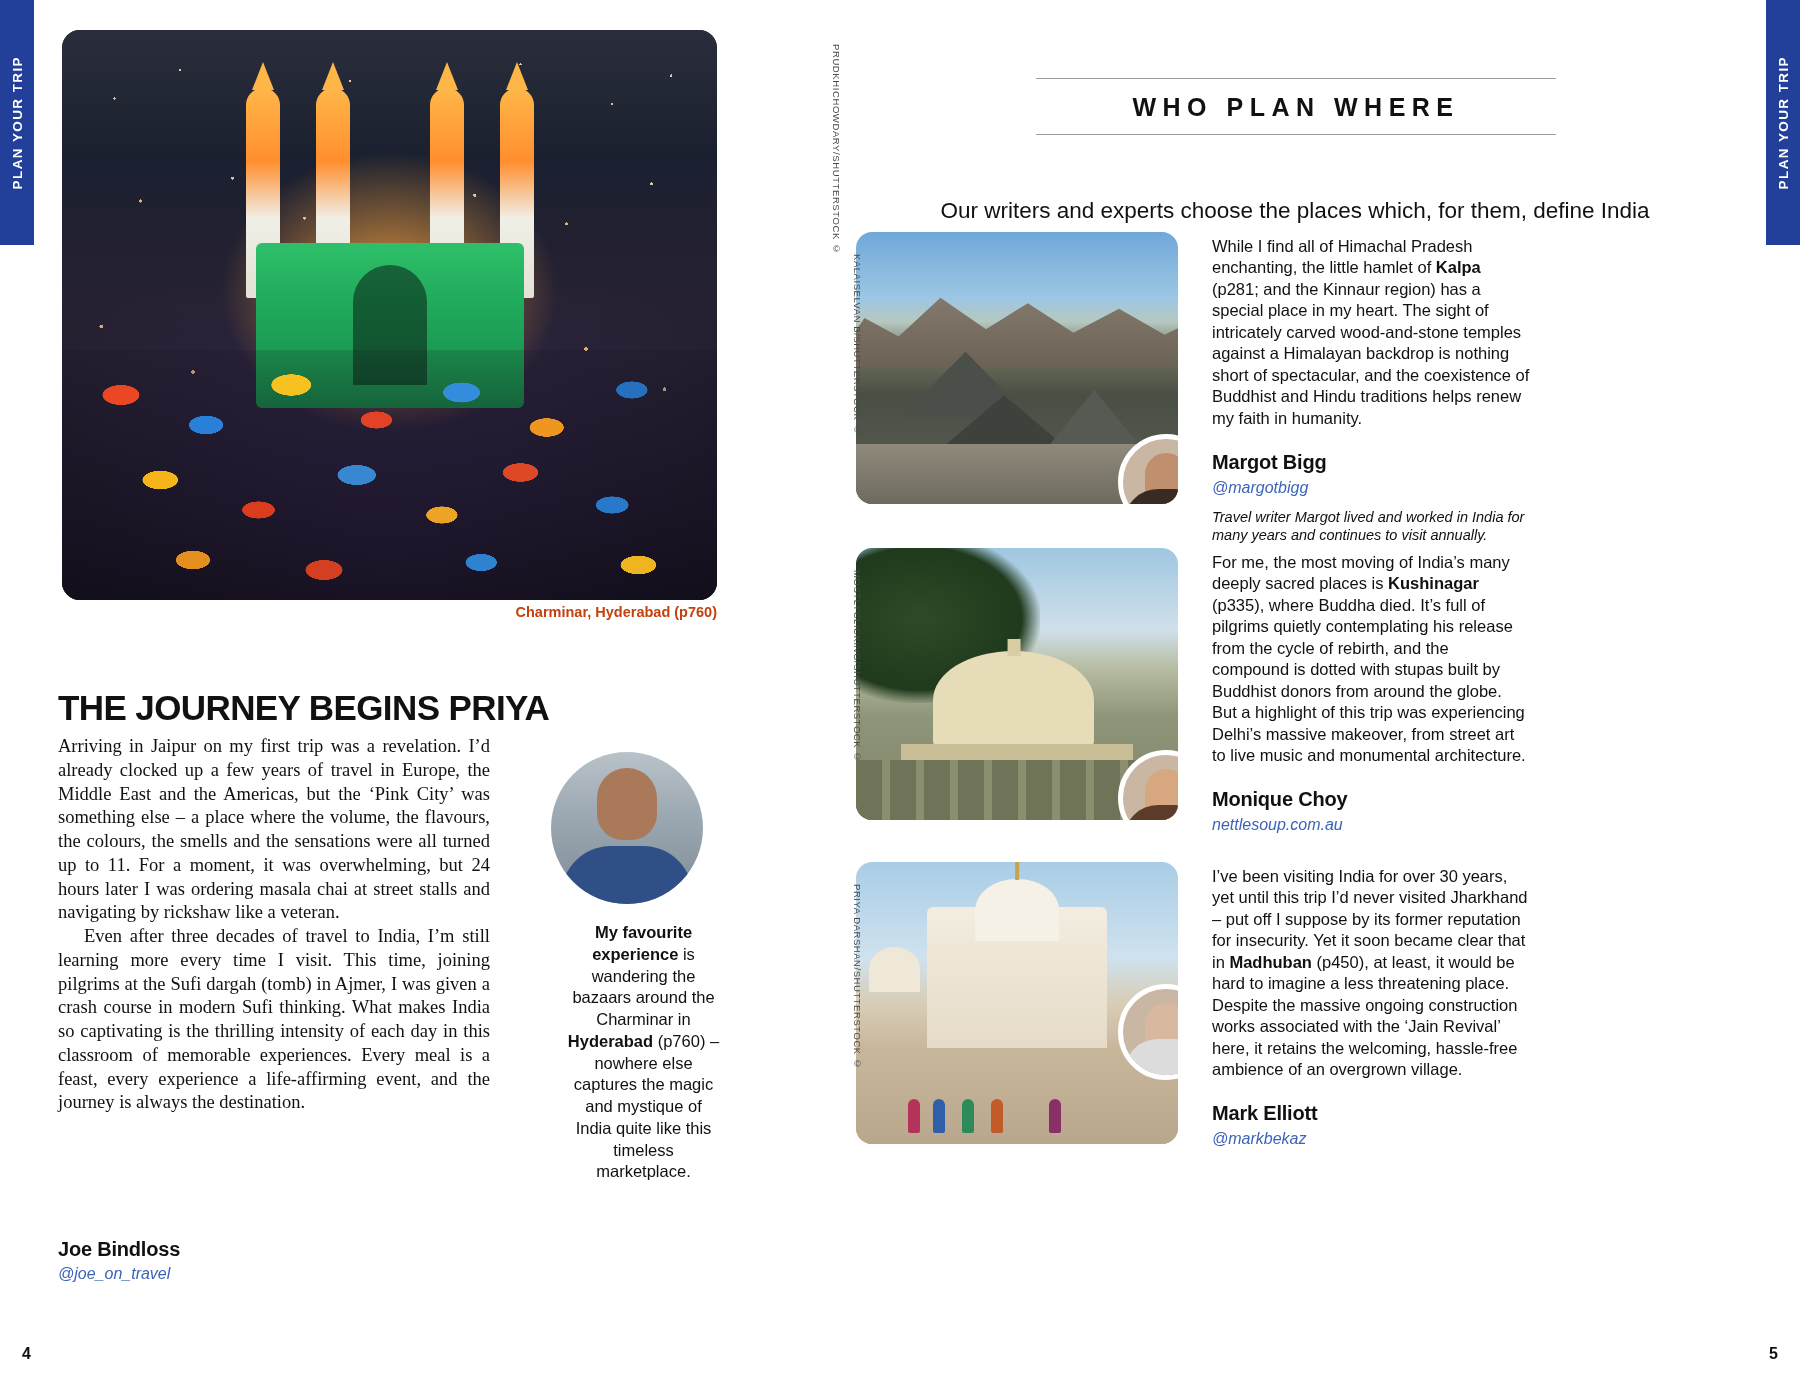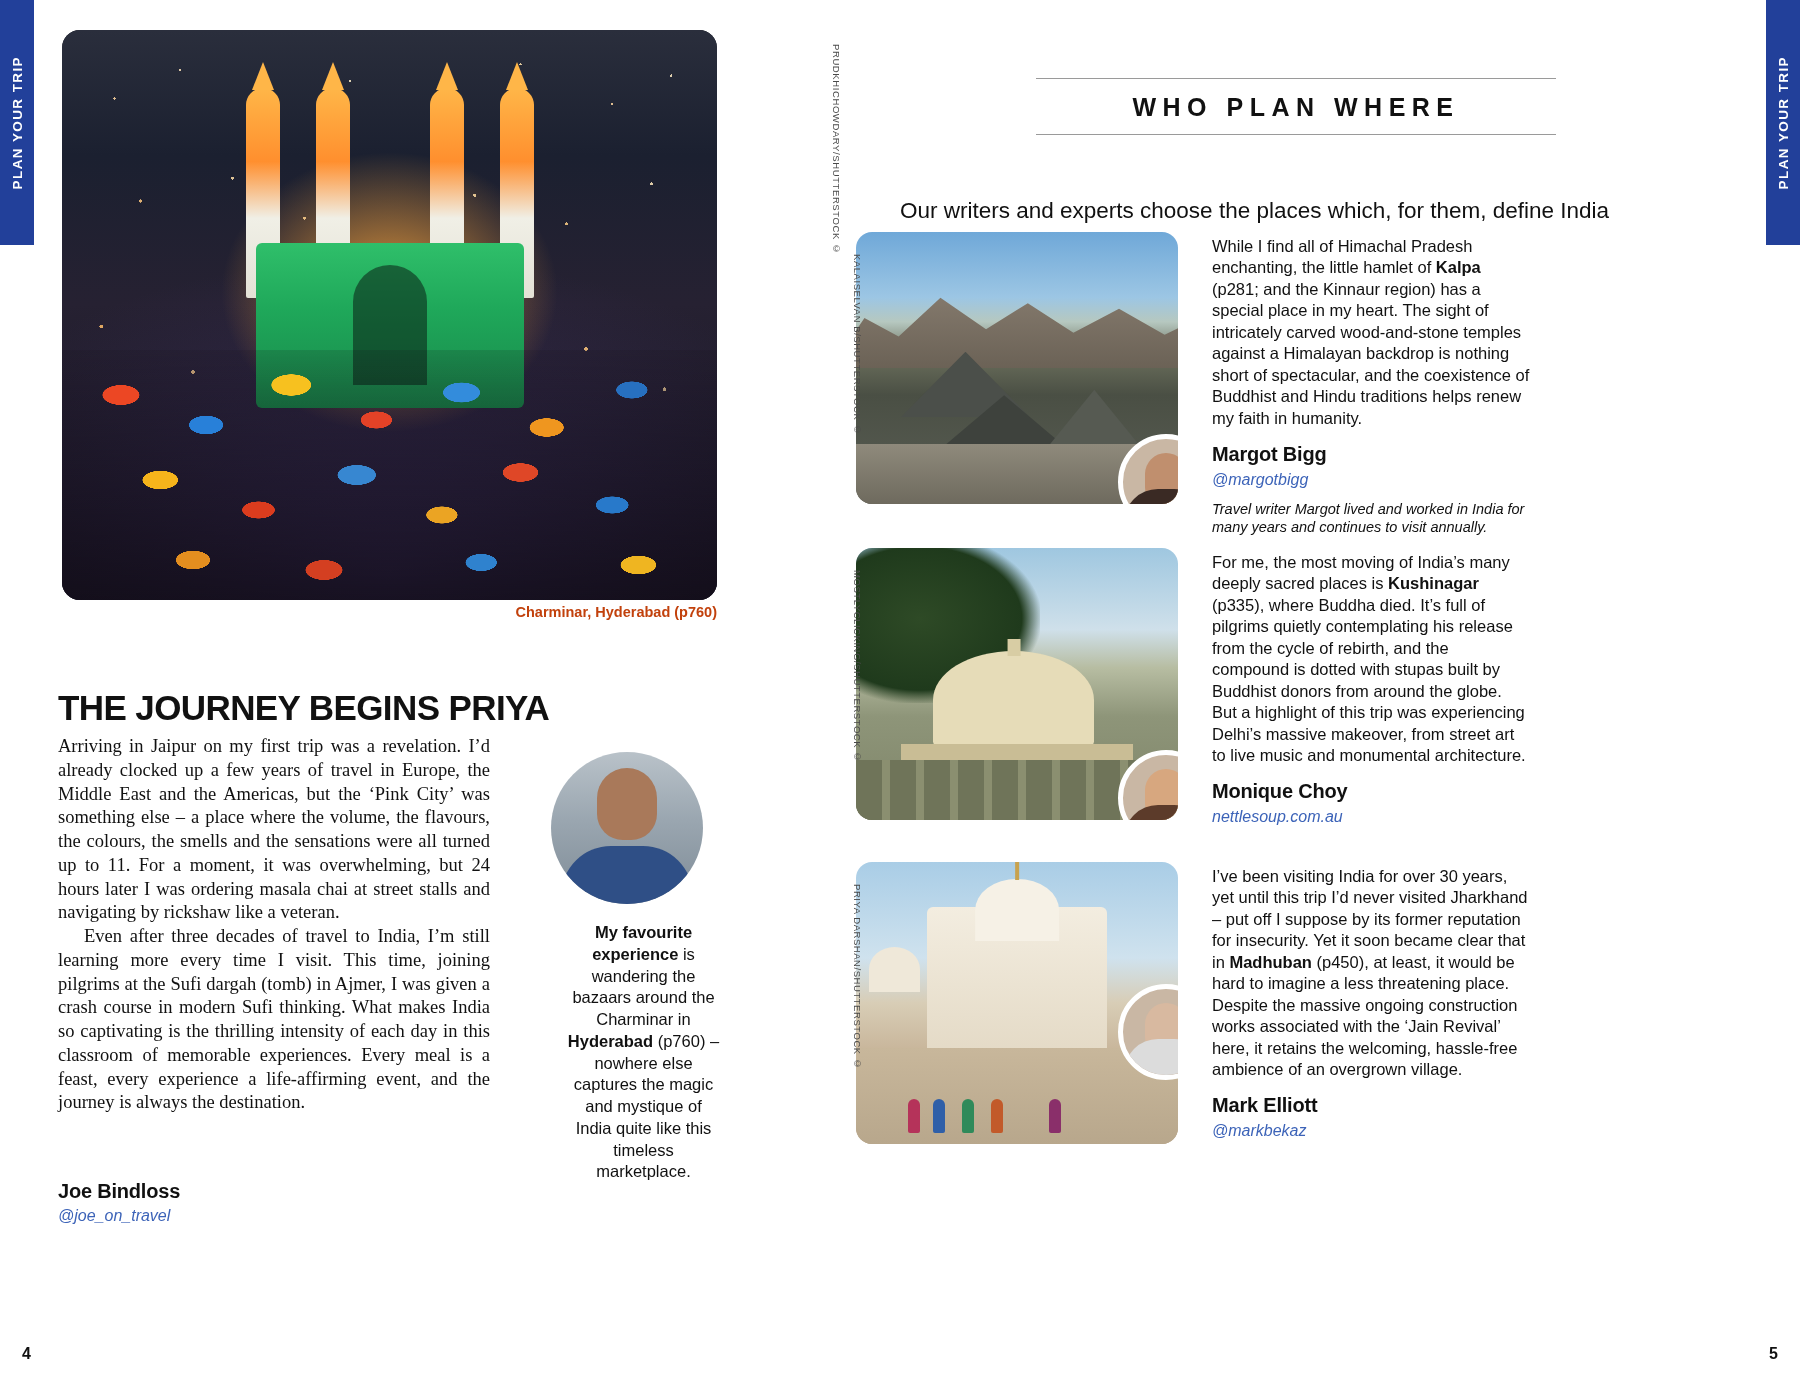--- a/index.html
+++ b/index.html
@@ -138,21 +138,21 @@
   }
 
   .body-col {
     position: absolute; left: 58px; top: 735px; width: 432px;
     font-family: "Liberation Serif", serif;
     font-size: 18.5px; line-height: 1.285; color: #111;
     text-align: justify;
   }
   .body-col p + p { text-indent: 26px; }
 
-  .byline { position: absolute; left: 58px; top: 1180px; width: 500px; }
+  .byline { position: absolute; left: 58px; top: 1238px; width: 500px; }
   .byline-name { font-size: 20px; font-weight: 700; color: #111; letter-spacing: -.2px; }
   .byline-handle { font-size: 16px; font-style: italic; color: #3c63b8; margin-top: 4px; }
   .byline-bio { font-size: 14.5px; font-style: italic; color: #111; line-height: 1.28; margin-top: 4px; }
 
   
   .fav-col { position: absolute; left: 534px; top: 752px; width: 186px; text-align: center; }
   .fav-avatar {
     width: 152px; height: 152px; border-radius: 50%; margin: 0 auto 18px;
     overflow: hidden; position: relative;
     background: linear-gradient(180deg, #b9c2c9 0%, #9aa6b0 45%, #7e8b96 100%);
@@ -173,21 +173,21 @@
   
   .right-page { position: absolute; left: 840px; top: 0; width: 960px; height: 1385px; }
 
   .wgw-head { position: absolute; left: 196px; top: 78px; width: 520px; text-align: center; }
   .wgw-rule { height: 1px; background: #9a9a9a; width: 100%; }
   .wgw-title {
     font-size: 25px; font-weight: 700; letter-spacing: 6.5px; color: #111;
     padding: 14px 0 12px;
   }
   .wgw-sub {
-    position: absolute; left: 60px; top: 196px; width: 790px; 
+    position: absolute; left: 60px; top: 196px; width: 790px; text-align: center;
     font-size: 22.5px; line-height: 1.3; color: #111;
   }
 
   .writer { position: absolute; left: 0; width: 960px; }
   .writer-photo {
     position: absolute; left: 16px; width: 322px; height: 272px;
     border-radius: 16px; overflow: hidden;
   }
   .writer-credit {
     position: absolute; left: -4px; top: 22px;
@@ -205,21 +205,21 @@
   }
   .writer-avatar .ab {
     position: absolute; left: 50%; bottom: -12px; transform: translateX(-50%);
     width: 84px; height: 48px; border-radius: 34px 34px 0 0;
   }
   .writer-text {
     position: absolute; left: 372px; width: 318px;
     font-size: 16.5px; line-height: 1.30; color: #111;
   }
   .writer-text b { font-weight: 700; }
-  .writer-name { font-size: 20px; font-weight: 700; color: #111; margin-top: 12px; letter-spacing: -.2px; }
+  .writer-name { font-size: 20px; font-weight: 700; color: #111; margin-top: 20px; letter-spacing: -.2px; }
   .writer-handle { font-size: 16px; font-style: italic; color: #3c63b8; margin-top: 3px; }
   .writer-bio { font-size: 14.5px; font-style: italic; line-height: 1.28; color: #111; margin-top: 9px; }
 
   
   .ph-kalpa {
     position: absolute; inset: 0;
     background:
       linear-gradient(180deg, #6fa8d8 0%, #9cc6e4 24%, #b6c8c0 33%, #6b6f5c 45%, #4a4f44 60%, #5a5e55 100%);
   }
   .ph-kalpa .mount {

